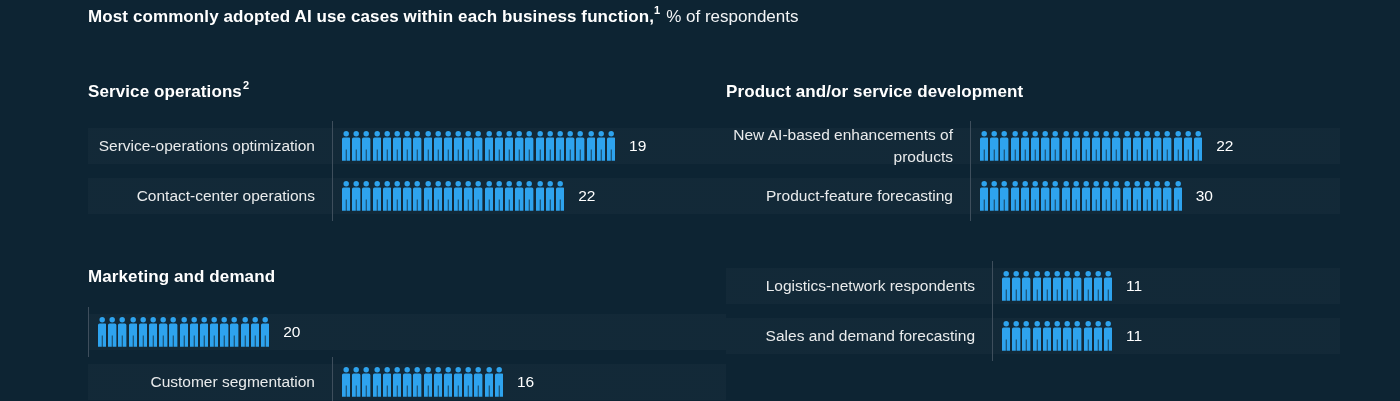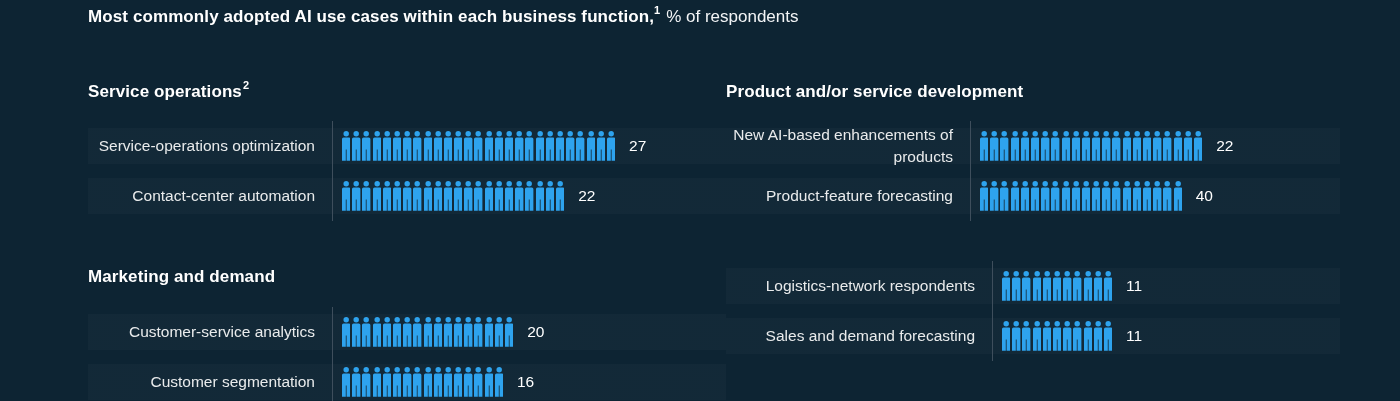--- a/index.html
+++ b/index.html
@@ -204,26 +204,26 @@
                 </svg>
                 <svg class="person" viewBox="0 0 17 60" xmlns="http://www.w3.org/2000/svg">
                   <circle cx="8.5" cy="5.5" r="5.5"></circle>
                   <path d="M3.2 13 H13.8 A3.2 3.2 0 0 1 17 16.2 V60 H9.3 V37.5 H7.7 V60 H0 V16.2 A3.2 3.2 0 0 1 3.2 13 Z"></path>
                 </svg>
                 <svg class="person" viewBox="0 0 17 60" xmlns="http://www.w3.org/2000/svg">
                   <circle cx="8.5" cy="5.5" r="5.5"></circle>
                   <path d="M3.2 13 H13.8 A3.2 3.2 0 0 1 17 16.2 V60 H9.3 V37.5 H7.7 V60 H0 V16.2 A3.2 3.2 0 0 1 3.2 13 Z"></path>
                 </svg>
               </div>
-      <div class="row-value">27</div>
+      <div class="row-value">19</div>
     </div>
   </div>
 
   <div class="row">
-    <div class="row-label">Contact-center automation</div>
+    <div class="row-label">Contact-center operations</div>
     <div class="row-bar">
       <div class="icons">
                 <svg class="person" viewBox="0 0 17 60" xmlns="http://www.w3.org/2000/svg">
                   <circle cx="8.5" cy="5.5" r="5.5"></circle>
                   <path d="M3.2 13 H13.8 A3.2 3.2 0 0 1 17 16.2 V60 H9.3 V37.5 H7.7 V60 H0 V16.2 A3.2 3.2 0 0 1 3.2 13 Z"></path>
                 </svg>
                 <svg class="person" viewBox="0 0 17 60" xmlns="http://www.w3.org/2000/svg">
                   <circle cx="8.5" cy="5.5" r="5.5"></circle>
                   <path d="M3.2 13 H13.8 A3.2 3.2 0 0 1 17 16.2 V60 H9.3 V37.5 H7.7 V60 H0 V16.2 A3.2 3.2 0 0 1 3.2 13 Z"></path>
                 </svg>
@@ -492,31 +492,30 @@
                 </svg>
                 <svg class="person" viewBox="0 0 17 60" xmlns="http://www.w3.org/2000/svg">
                   <circle cx="8.5" cy="5.5" r="5.5"></circle>
                   <path d="M3.2 13 H13.8 A3.2 3.2 0 0 1 17 16.2 V60 H9.3 V37.5 H7.7 V60 H0 V16.2 A3.2 3.2 0 0 1 3.2 13 Z"></path>
                 </svg>
                 <svg class="person" viewBox="0 0 17 60" xmlns="http://www.w3.org/2000/svg">
                   <circle cx="8.5" cy="5.5" r="5.5"></circle>
                   <path d="M3.2 13 H13.8 A3.2 3.2 0 0 1 17 16.2 V60 H9.3 V37.5 H7.7 V60 H0 V16.2 A3.2 3.2 0 0 1 3.2 13 Z"></path>
                 </svg>
               </div>
-      <div class="row-value">40</div>
+      <div class="row-value">30</div>
     </div>
   </div>
 </div>
   </div>
 
   <div class="section">
     <div class="section-title"><span class="t">Marketing and demand</span><sup></sup></div>
     <div class="rows">
   <div class="row">
-    <div class="row-label">Customer-service analytics</div>
     <div class="row-bar">
       <div class="icons">
                 <svg class="person" viewBox="0 0 17 60" xmlns="http://www.w3.org/2000/svg">
                   <circle cx="8.5" cy="5.5" r="5.5"></circle>
                   <path d="M3.2 13 H13.8 A3.2 3.2 0 0 1 17 16.2 V60 H9.3 V37.5 H7.7 V60 H0 V16.2 A3.2 3.2 0 0 1 3.2 13 Z"></path>
                 </svg>
                 <svg class="person" viewBox="0 0 17 60" xmlns="http://www.w3.org/2000/svg">
                   <circle cx="8.5" cy="5.5" r="5.5"></circle>
                   <path d="M3.2 13 H13.8 A3.2 3.2 0 0 1 17 16.2 V60 H9.3 V37.5 H7.7 V60 H0 V16.2 A3.2 3.2 0 0 1 3.2 13 Z"></path>
                 </svg>

